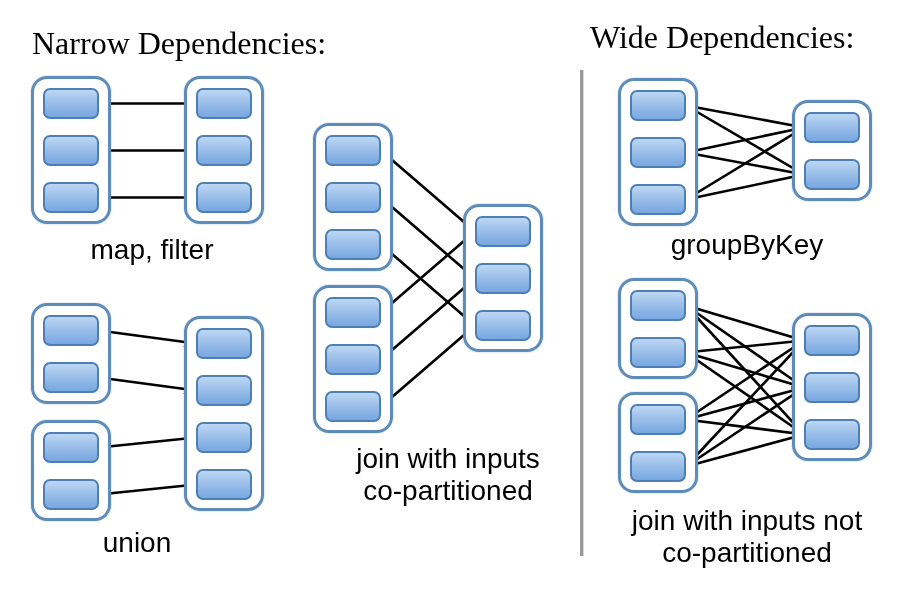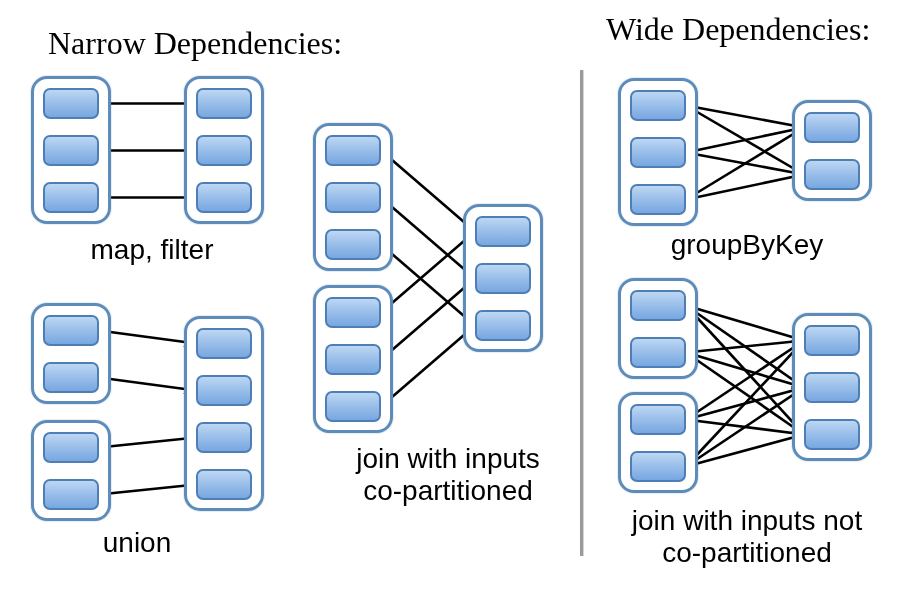--- a/index.html
+++ b/index.html
@@ -14,21 +14,20 @@
     width: 904px; height: 594px;
     background: #ffffff;
   }
   .section-title {
     position: absolute;
     font-family: "Liberation Serif", "DejaVu Serif", serif;
     font-size: 32px;
     color: #000;
     white-space: nowrap;
     line-height: 1.1;
-    margin-left: 16px;
   }
   .divider {
     position: absolute;
     width: 3px;
     background: #9a9a9a;
     box-shadow: 1px 0 0 #d6d6d6;
   }
   .group {
     position: absolute;
     width: 80px;
@@ -61,21 +60,21 @@
     position: absolute;
     left: 0; top: 0;
     pointer-events: none;
   }
 </style>
 </head>
 <body>
 
 <div id="canvas">
   <div class="section-title" style="left: 32px; top: 26px;">Narrow Dependencies:</div>
-  <div class="section-title" style="left: 590px; top: 12px;">Wide Dependencies:</div>
+  <div class="section-title" style="left: 590px; top: 20px;">Wide Dependencies:</div>
   <div class="divider" style="left: 580px; top: 70px; height: 486px;"></div>
   <svg id="arrow-layer" width="904" height="594" viewBox="0 0 904 594">
     <defs>
       <marker id="ah" markerUnits="userSpaceOnUse" markerWidth="13" markerHeight="10" refX="12" refY="5" orient="auto">
         <path d="M0,0 L13,5 L0,10 Z" fill="#000"></path>
       </marker>
     </defs>
     <g id="arrow-group">
         <line x1="99" y1="103.5" x2="196" y2="103.5" stroke="#000000" stroke-width="2.6" marker-end="url(#ah)"></line>
         <line x1="99" y1="150.5" x2="196" y2="150.5" stroke="#000000" stroke-width="2.6" marker-end="url(#ah)"></line>

